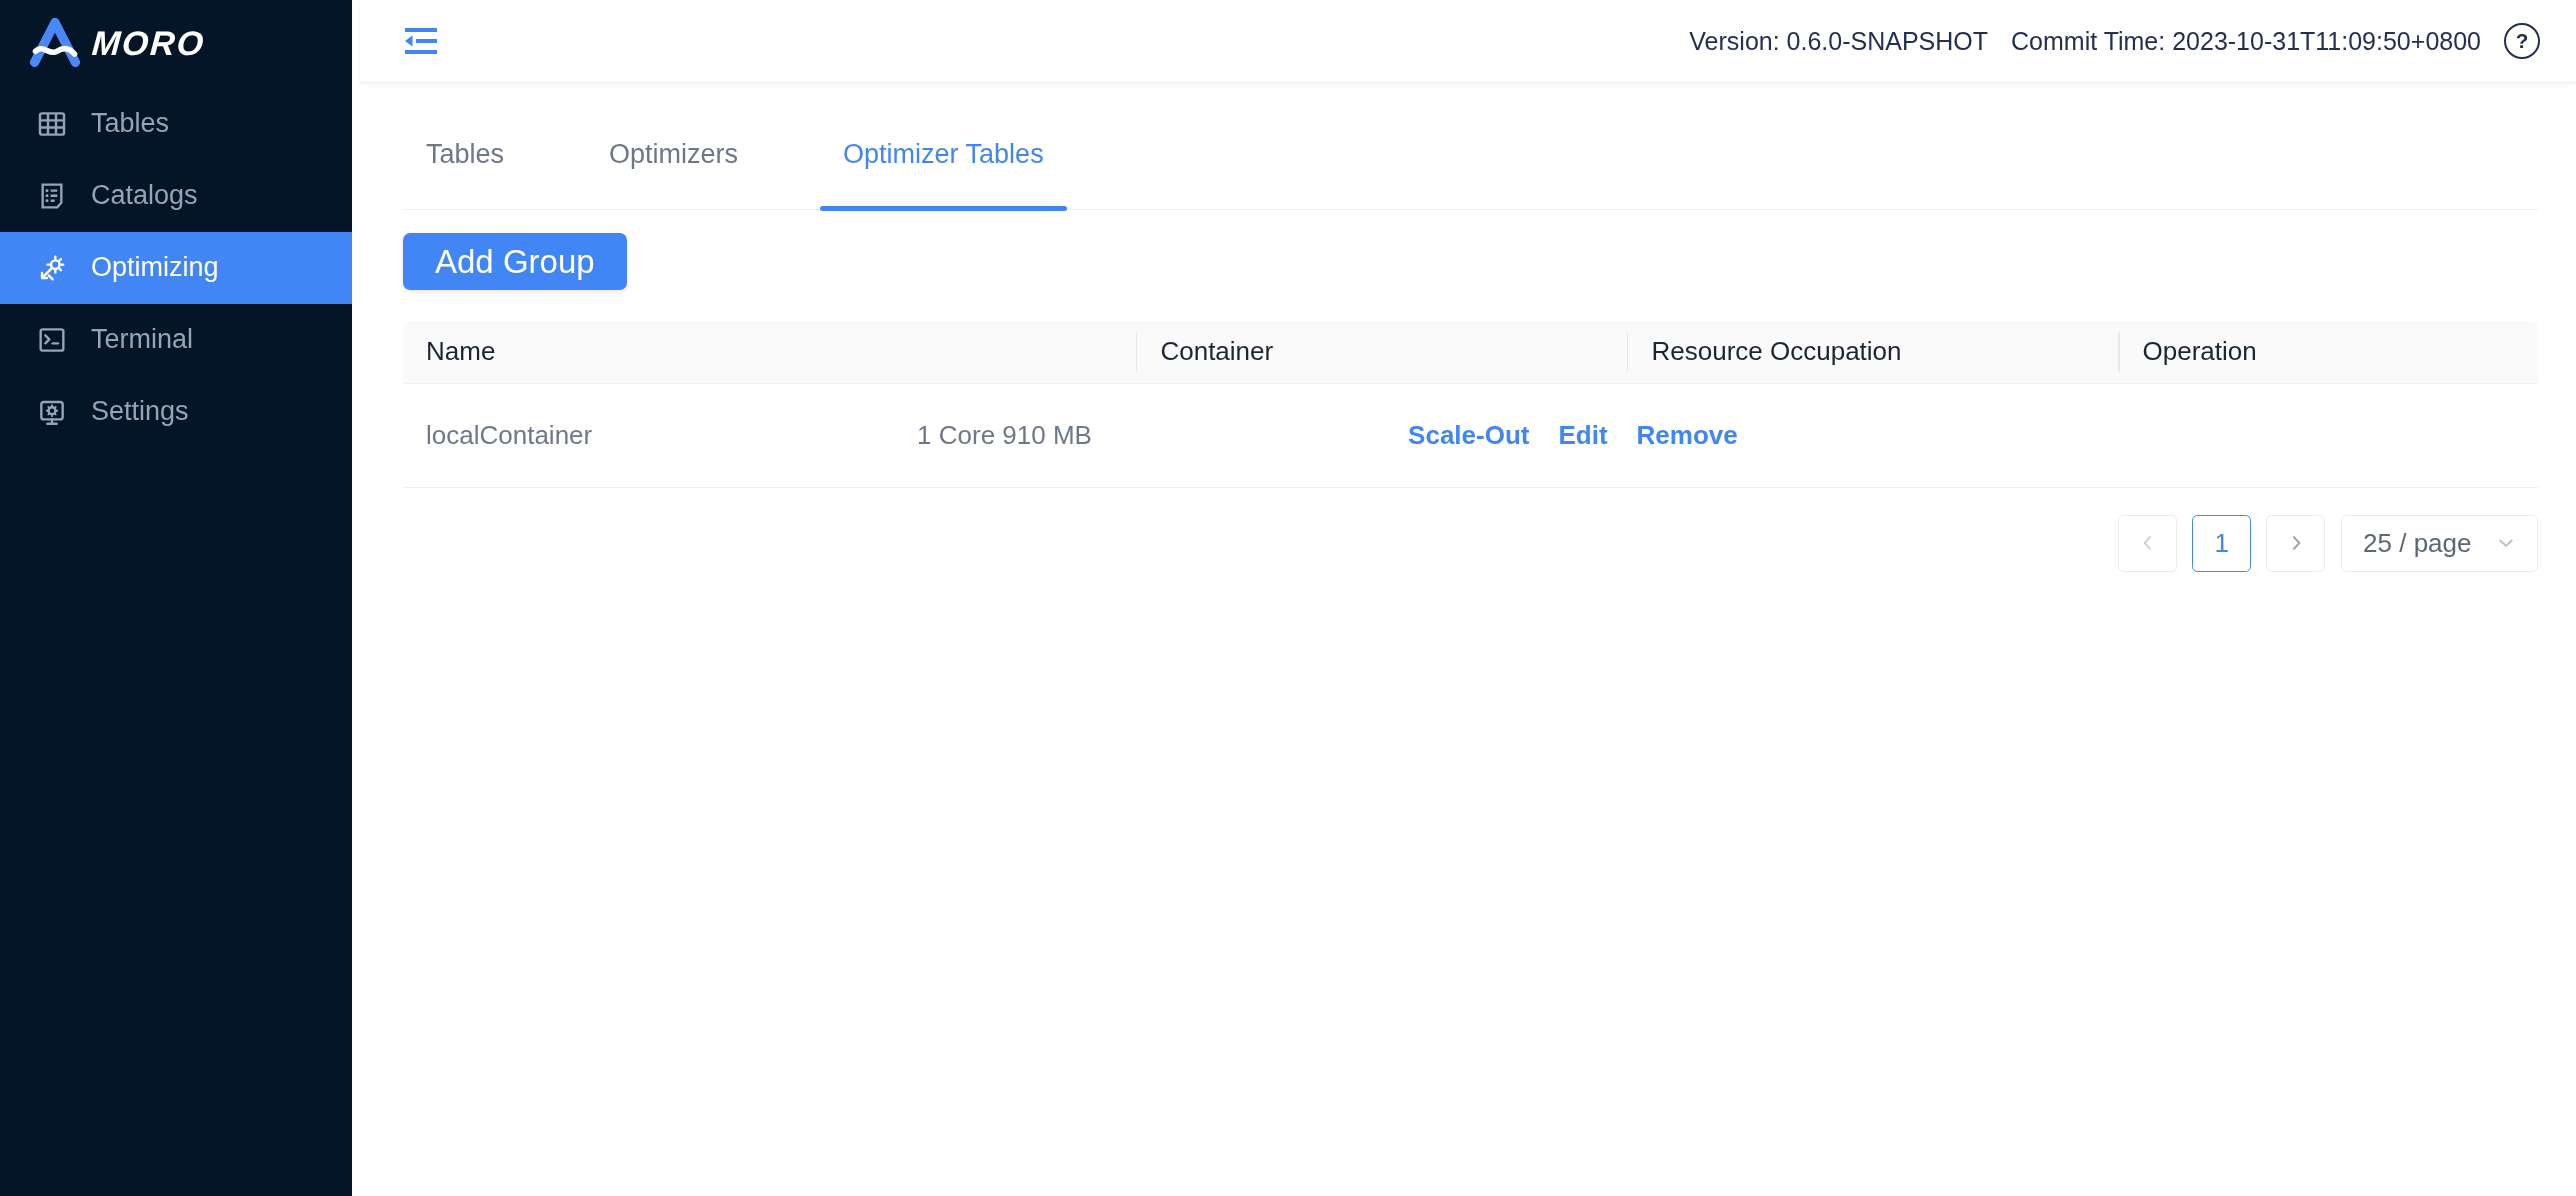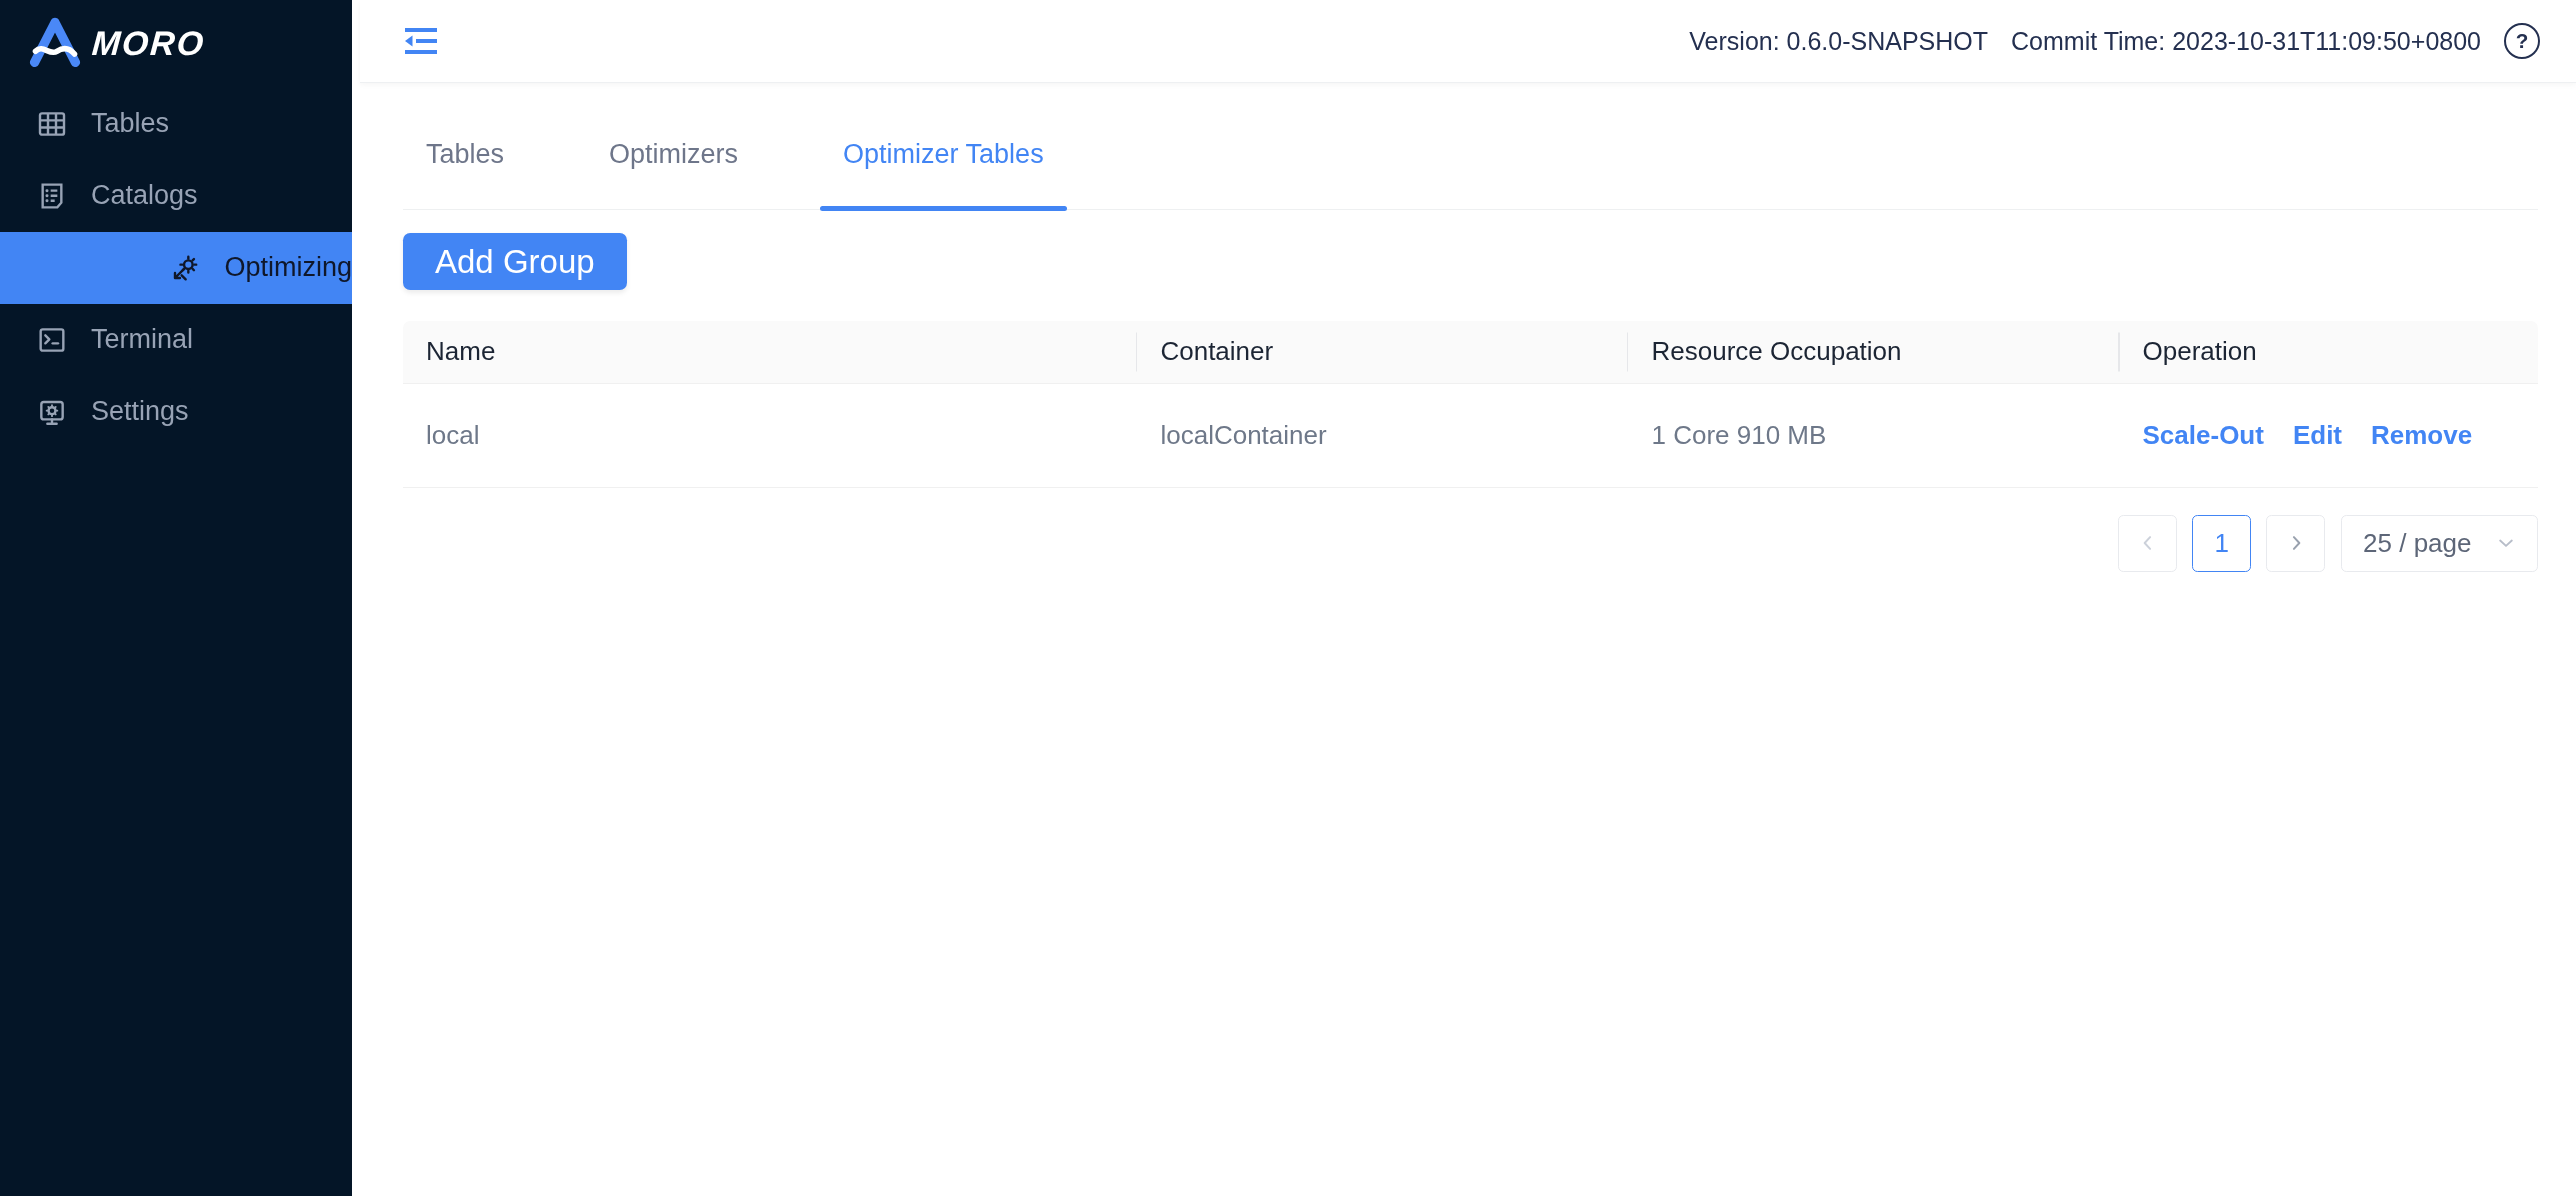--- a/index.html
+++ b/index.html
@@ -7,21 +7,21 @@
   body { font-family:"Liberation Sans", sans-serif; background:#fff; }
   .app { display:flex; width:2576px; height:1197px; }
 
   
   .sidebar { width:352px; min-width:352px; height:100%; background:#041527; color:#98a3b5; }
   .logo { height:86px; display:flex; align-items:center; padding-left:27px; cursor:pointer; }
   .logo-text { color:#fff; font-size:34px; font-weight:800; font-style:italic; letter-spacing:1.8px; margin-left:9px; transform:skewX(-4deg); }
   .menu { margin-top:1.8px; }
   .menu-item { height:72px; display:flex; align-items:center; padding-left:36px; gap:23px; font-size:27px; cursor:pointer; color:#98a3b5; }
   .menu-item .micon { width:32px; height:32px; display:flex; align-items:center; justify-content:center; }
-  .menu-item.active { background:#4285f4; color:#0f172a;justify-content:flex-end; }
+  .menu-item.active { background:#4285f4; color:#ffffff; }
   .micon svg { stroke:currentColor; }
 
   
   .main { flex:1; display:flex; flex-direction:column; background:#fff;margin-left:8px; }
   .topbar { height:83px; display:flex; align-items:center; justify-content:space-between;
             padding:0 36px 0 43px; border-bottom:1.8px solid #eef0f2; box-shadow:0 2.7px 5.4px rgba(0,0,0,0.04); }
   .fold { display:flex; align-items:center; cursor:pointer; }
   .topbar-right { display:flex; align-items:center; gap:23px; color:#243050; font-size:25px; }
   .help { width:36px; height:36px; border:2.7px solid #243050; border-radius:50%; display:flex;
           align-items:center; justify-content:center; font-size:20.6px; font-weight:700; color:#243050; cursor:pointer; }
@@ -162,21 +162,20 @@
       <button class="add-btn">Add Group</button>
 
       <div class="table">
         <div class="thead">
           <div class="th sep col-name">Name</div>
           <div class="th sep col-container">Container</div>
           <div class="th sep col-resource">Resource Occupation</div>
           <div class="th col-op">Operation</div>
         </div>
         <div class="trow">
-          <div class="td col-name">local</div>
           <div class="td col-container">localContainer</div>
           <div class="td col-resource">1 Core 910 MB</div>
           <div class="td col-op ops">
             <a>Scale-Out</a>
             <a>Edit</a>
             <a>Remove</a>
           </div>
         </div>
       </div>
 

